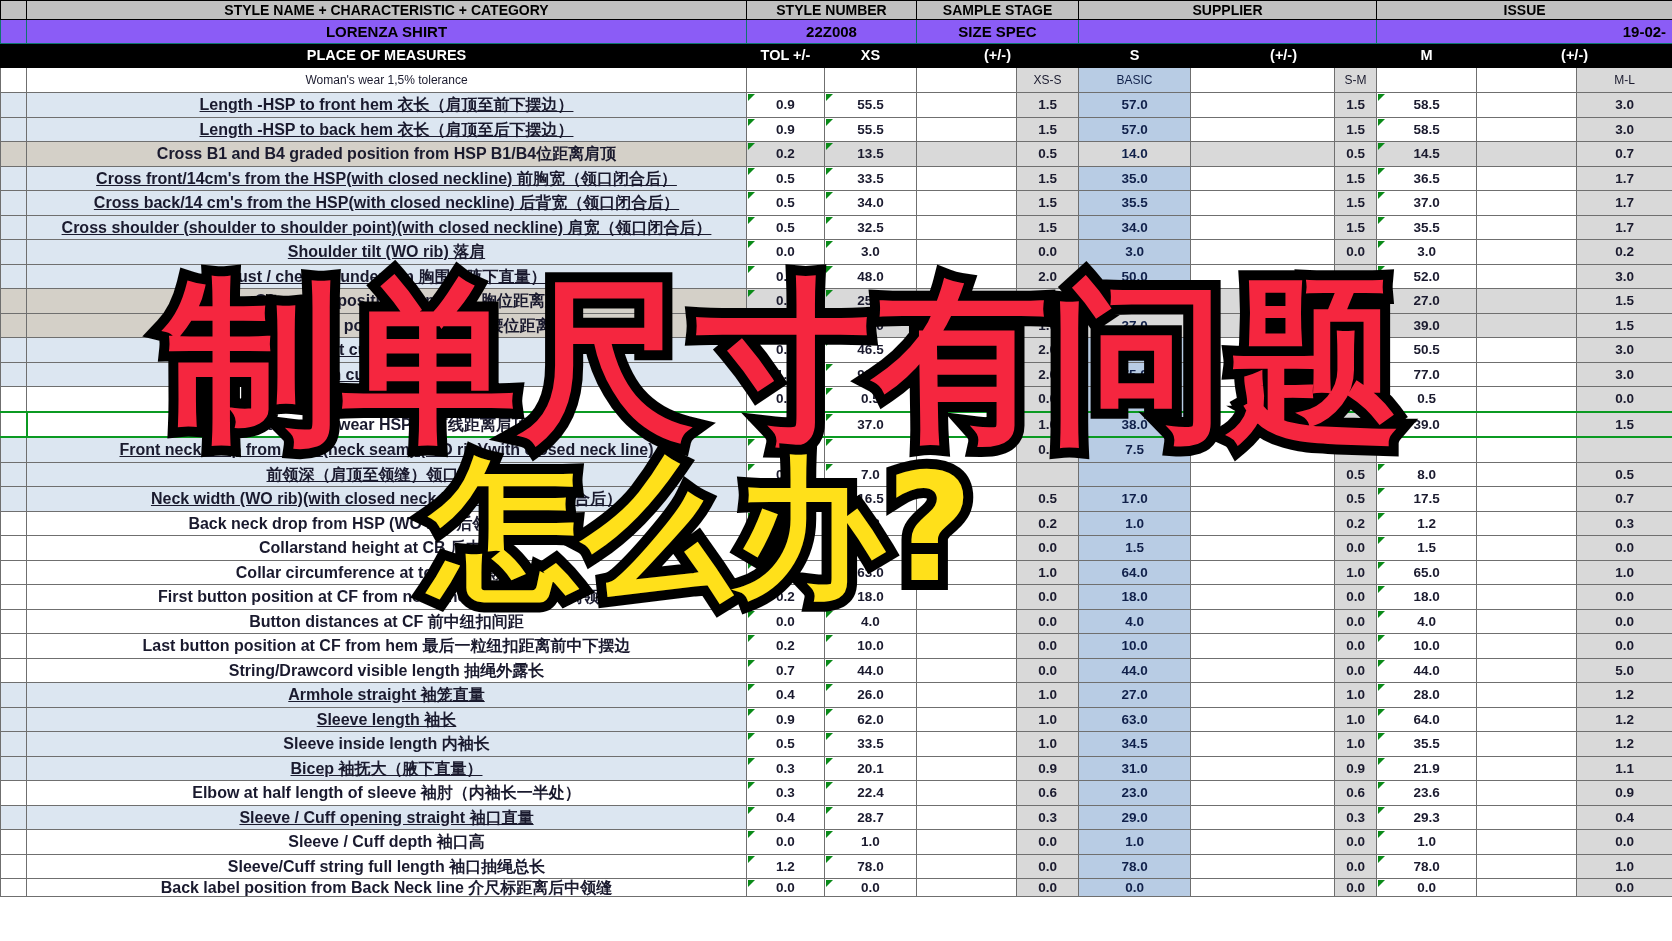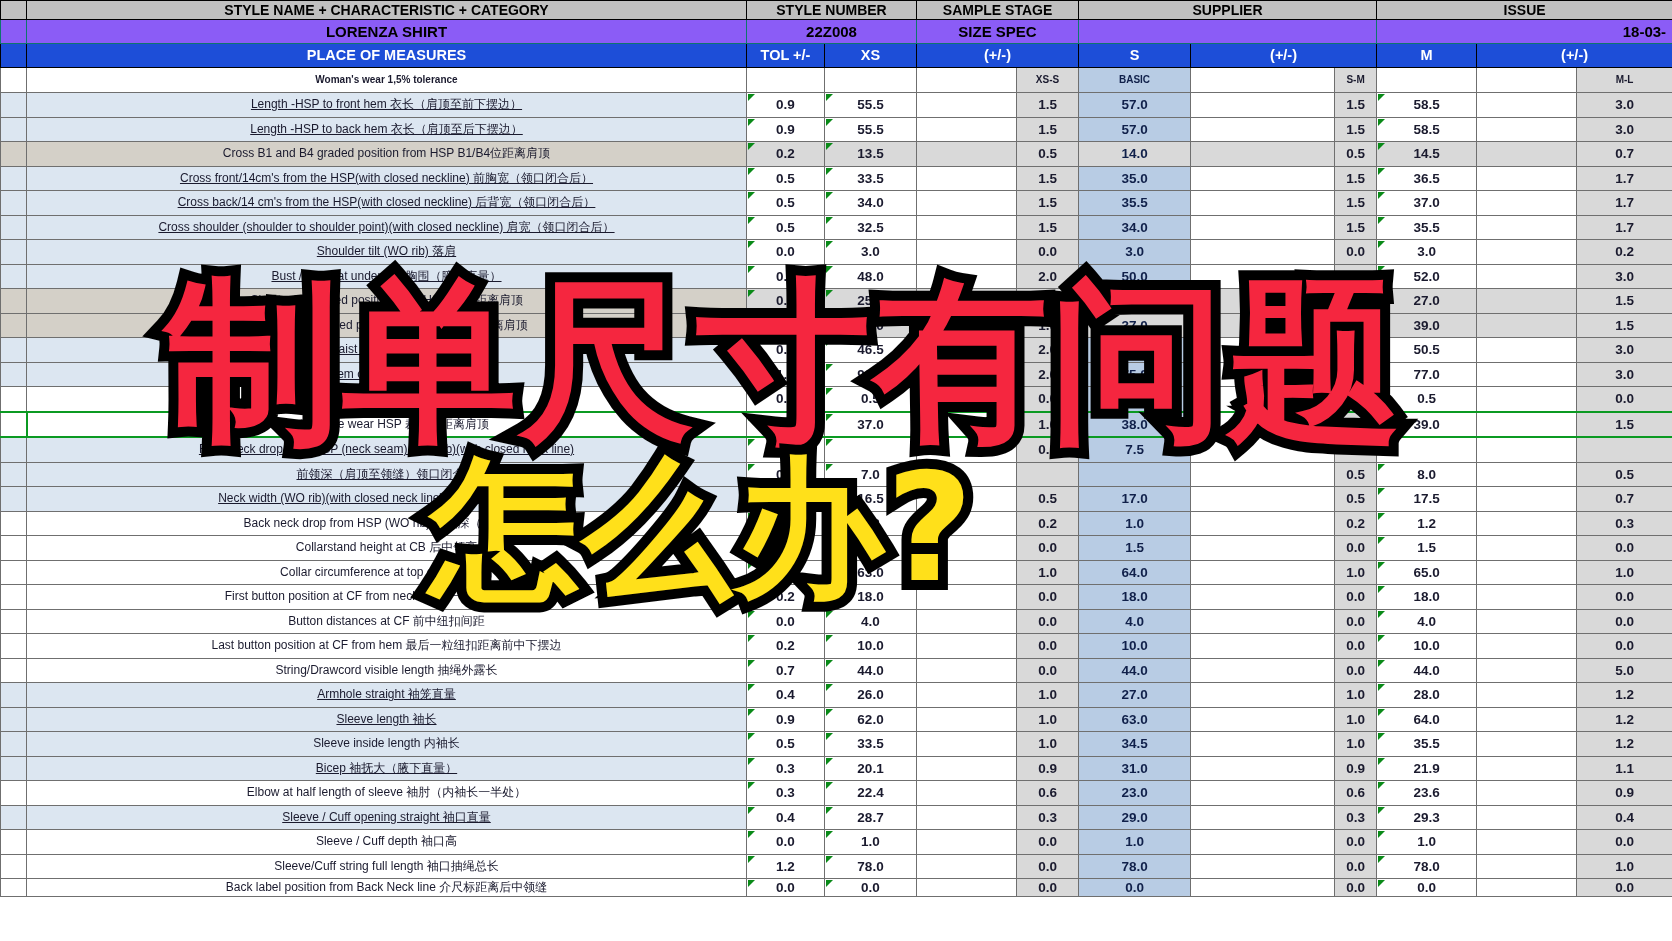--- a/index.html
+++ b/index.html
@@ -46,31 +46,31 @@
   
   tr.r-top td{
     background:#c0c0c0;color:#000;font-weight:bold;font-size:14px;
     border:1px solid #000;height:18px;line-height:18px;
   }
   tr.r-top2 td{
     background:#8b5cf6;color:#000;font-weight:bold;font-size:15px;
     border:1px solid #0f766e;height:23px;line-height:23px;
   }
   tr.r-black td{
-    background:#1d4ed8;color:#fff;font-weight:bold;font-size:14.5px;
+    background:#000000;color:#fff;font-weight:bold;font-size:14.5px;
     border:1px solid #000;height:23px;line-height:23px;
   }
   tr.r-gradehdr td{
-    background:#fff;font-weight:bold;font-size:10px;height:24px;line-height:24px;
+    background:#fff;font-weight:normal;font-size:12px;height:24px;line-height:24px;
   }
   td.blank-white{background:#fff;border-left:none;border-top:none;border-bottom:none;}
 
   
   td.pom{
-    text-align:left;padding-left:7px;font-size:12px;font-weight:normal;margin-left:32px;
+    text-align:left;padding-left:7px;font-size:16px;font-weight:bold;margin-left:32px;
   }
   td.pom.ul{text-decoration:underline;}
 
   
   tr.tint-blue td{background:#dce6f1;}
   tr.tint-grey td{background:#d4d0c8;}
   tr.tint-white td{background:#fff;}
 
   
   td.v-tol,td.v-xs,td.v-m{background:#fff !important;}
@@ -139,21 +139,21 @@
         <td colspan="2">SAMPLE STAGE</td>
         <td colspan="3">SUPPLIER</td>
         <td colspan="3">ISSUE</td>
       </tr>
       <tr class="r-top2">
         <td class="blank-white"></td>
         <td>LORENZA SHIRT</td>
         <td colspan="2">22Z008</td>
         <td colspan="2">SIZE SPEC</td>
         <td colspan="3"></td>
-        <td colspan="3" style="text-align:right;padding-right:6px;">18-03-</td>
+        <td colspan="3" style="text-align:right;padding-right:6px;">19-02-</td>
       </tr>
       <tr class="r-black">
         <td class="blank-white"></td>
         <td>PLACE OF MEASURES</td>
         <td>TOL +/-</td>
         <td>XS</td>
         <td colspan="2">(+/-)</td>
         <td>S</td>
         <td colspan="2">(+/-)</td>
         <td>M</td>

